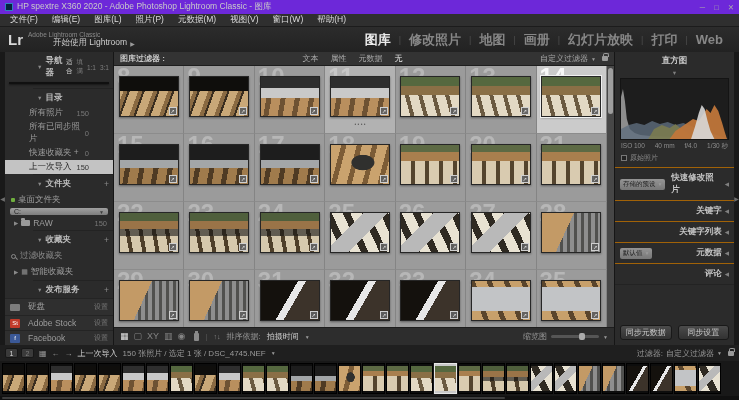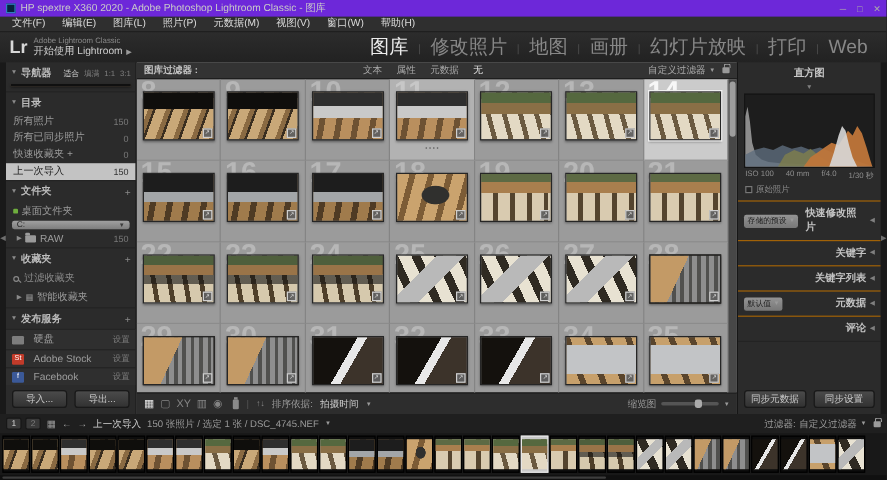--- a/index.html
+++ b/index.html
@@ -13,42 +13,42 @@
   .title-text{font-size:8.5px;color:#c9c9c9;white-space:nowrap;}
   .win-controls{margin-left:auto;display:flex;gap:9px;color:#aaa;font-size:7.5px;}
   .menubar{position:absolute;top:14px;left:0;right:0;height:13px;background:#2f2f2f;display:flex;align-items:center;padding-left:3px;border-bottom:1px solid #1c1c1c;}
   .menu-item{font-size:8.5px;color:#dcdcdc;padding:0 7px;}
 
   
   .header{position:absolute;top:27px;left:0;right:0;height:25px;background:linear-gradient(#2c2c2c,#222);display:flex;align-items:center;padding:0 8px;}
   .lr-badge{font-size:15px;font-weight:bold;color:#d8d8d8;margin-right:5px;}
   .plate{display:flex;flex-direction:column;line-height:1.1;}
   .plate-small{font-size:6.5px;color:#8a8a8a;}
-  .plate-main{font-size:8.5px;color:#cfcfcf;display:flex;gap:3px;align-items:flex-end;}
+  .plate-main{font-size:8.5px;color:#cfcfcf;display:flex;gap:3px;align-items:flex-end;margin-left:25px;}
   .plate-arrow{font-size:6px;color:#9a9a9a;}
   .module-picker{margin-left:auto;display:flex;align-items:center;}
-  .module{font-size:16px;font-weight:normal;color:#878787;padding:0 8px;}
+  .module{font-size:13px;font-weight:bold;color:#878787;padding:0 8px;}
   .module.active{color:#ececec;}
   .msep{color:#4d4d4d;font-size:9px;}
 
   
   .main{position:absolute;top:52px;left:0;right:0;height:293px;display:flex;}
   .edge{width:5px;background:#191919;display:flex;align-items:center;justify-content:center;color:#6e6e6e;font-size:6px;flex:none;}
 
   
   .left-panel{width:109px;background:#2b2b2b;border-right:1px solid #161616;font-size:8.5px;color:#9d9d9d;flex:none;display:flex;flex-direction:column;overflow:hidden;}
-  .sec-h{display:flex;align-items:center;gap:3px;padding:3px 4px 2px;color:#bdbdbd;font-weight:bold;border-top:1px solid #232323;}
+  .sec-h{display:flex;align-items:center;gap:3px;padding:3px 4px 2px;color:#bdbdbd;font-weight:bold;border-top:1px solid #232323;margin-left:28px;}
   .tri{font-size:5.5px;color:#8a8a8a;}
   .plus{margin-left:auto;color:#8a8a8a;font-weight:normal;}
   .nav-opts{margin-left:auto;display:flex;gap:4px;font-size:6.5px;font-weight:normal;color:#7f7f7f;align-items:center;}
   .nopt.on{color:#d6d6d6;}
   .nav-preview{margin:1px 4px 4px;height:58px;border:1px solid #101010;box-shadow:0 1px 2px rgba(0,0,0,.5);
     background:linear-gradient(180deg,#4e5c3a 0 20%,#8a6d45 20% 42%,rgba(0,0,0,.55) 42% 55%,rgba(0,0,0,0) 55%),
                repeating-linear-gradient(78deg,#d7cbb2 0 10px,#584734 10px 15px),#6b5d49;}
-  .cat-item{display:flex;align-items:center;padding:1px 6px;}
+  .cat-item{display:flex;align-items:center;padding:1px 24px;}
   .cat-item .count{margin-left:auto;color:#787878;font-size:7.5px;}
   .cat-item.sel{background:#c3c3c3;color:#1c1c1c;}
   .cat-item.sel .count{color:#333;}
   .vol-row{display:flex;align-items:center;gap:3px;padding:2px 6px 1px;}
   .led{width:4px;height:4px;background:#6fae3e;border-radius:1px;flex:none;}
   .vol-bar{margin:1px 5px;height:11px;background:linear-gradient(#a0a0a0,#7d7d7d);border-radius:2px;display:flex;align-items:center;padding:0 4px;color:#222;font-size:7px;}
   .vol-bar .dda{margin-left:auto;color:#3c3c3c;font-size:5px;}
   .folder-row{display:flex;align-items:center;gap:3px;padding:2px 6px 2px 9px;}
   .fold{width:9px;height:6px;background:#9a9a9a;border-radius:1px;position:relative;flex:none;}
   .fold:before{content:"";position:absolute;top:-2px;left:0;width:4px;height:2px;background:#9a9a9a;border-radius:1px 1px 0 0;}

